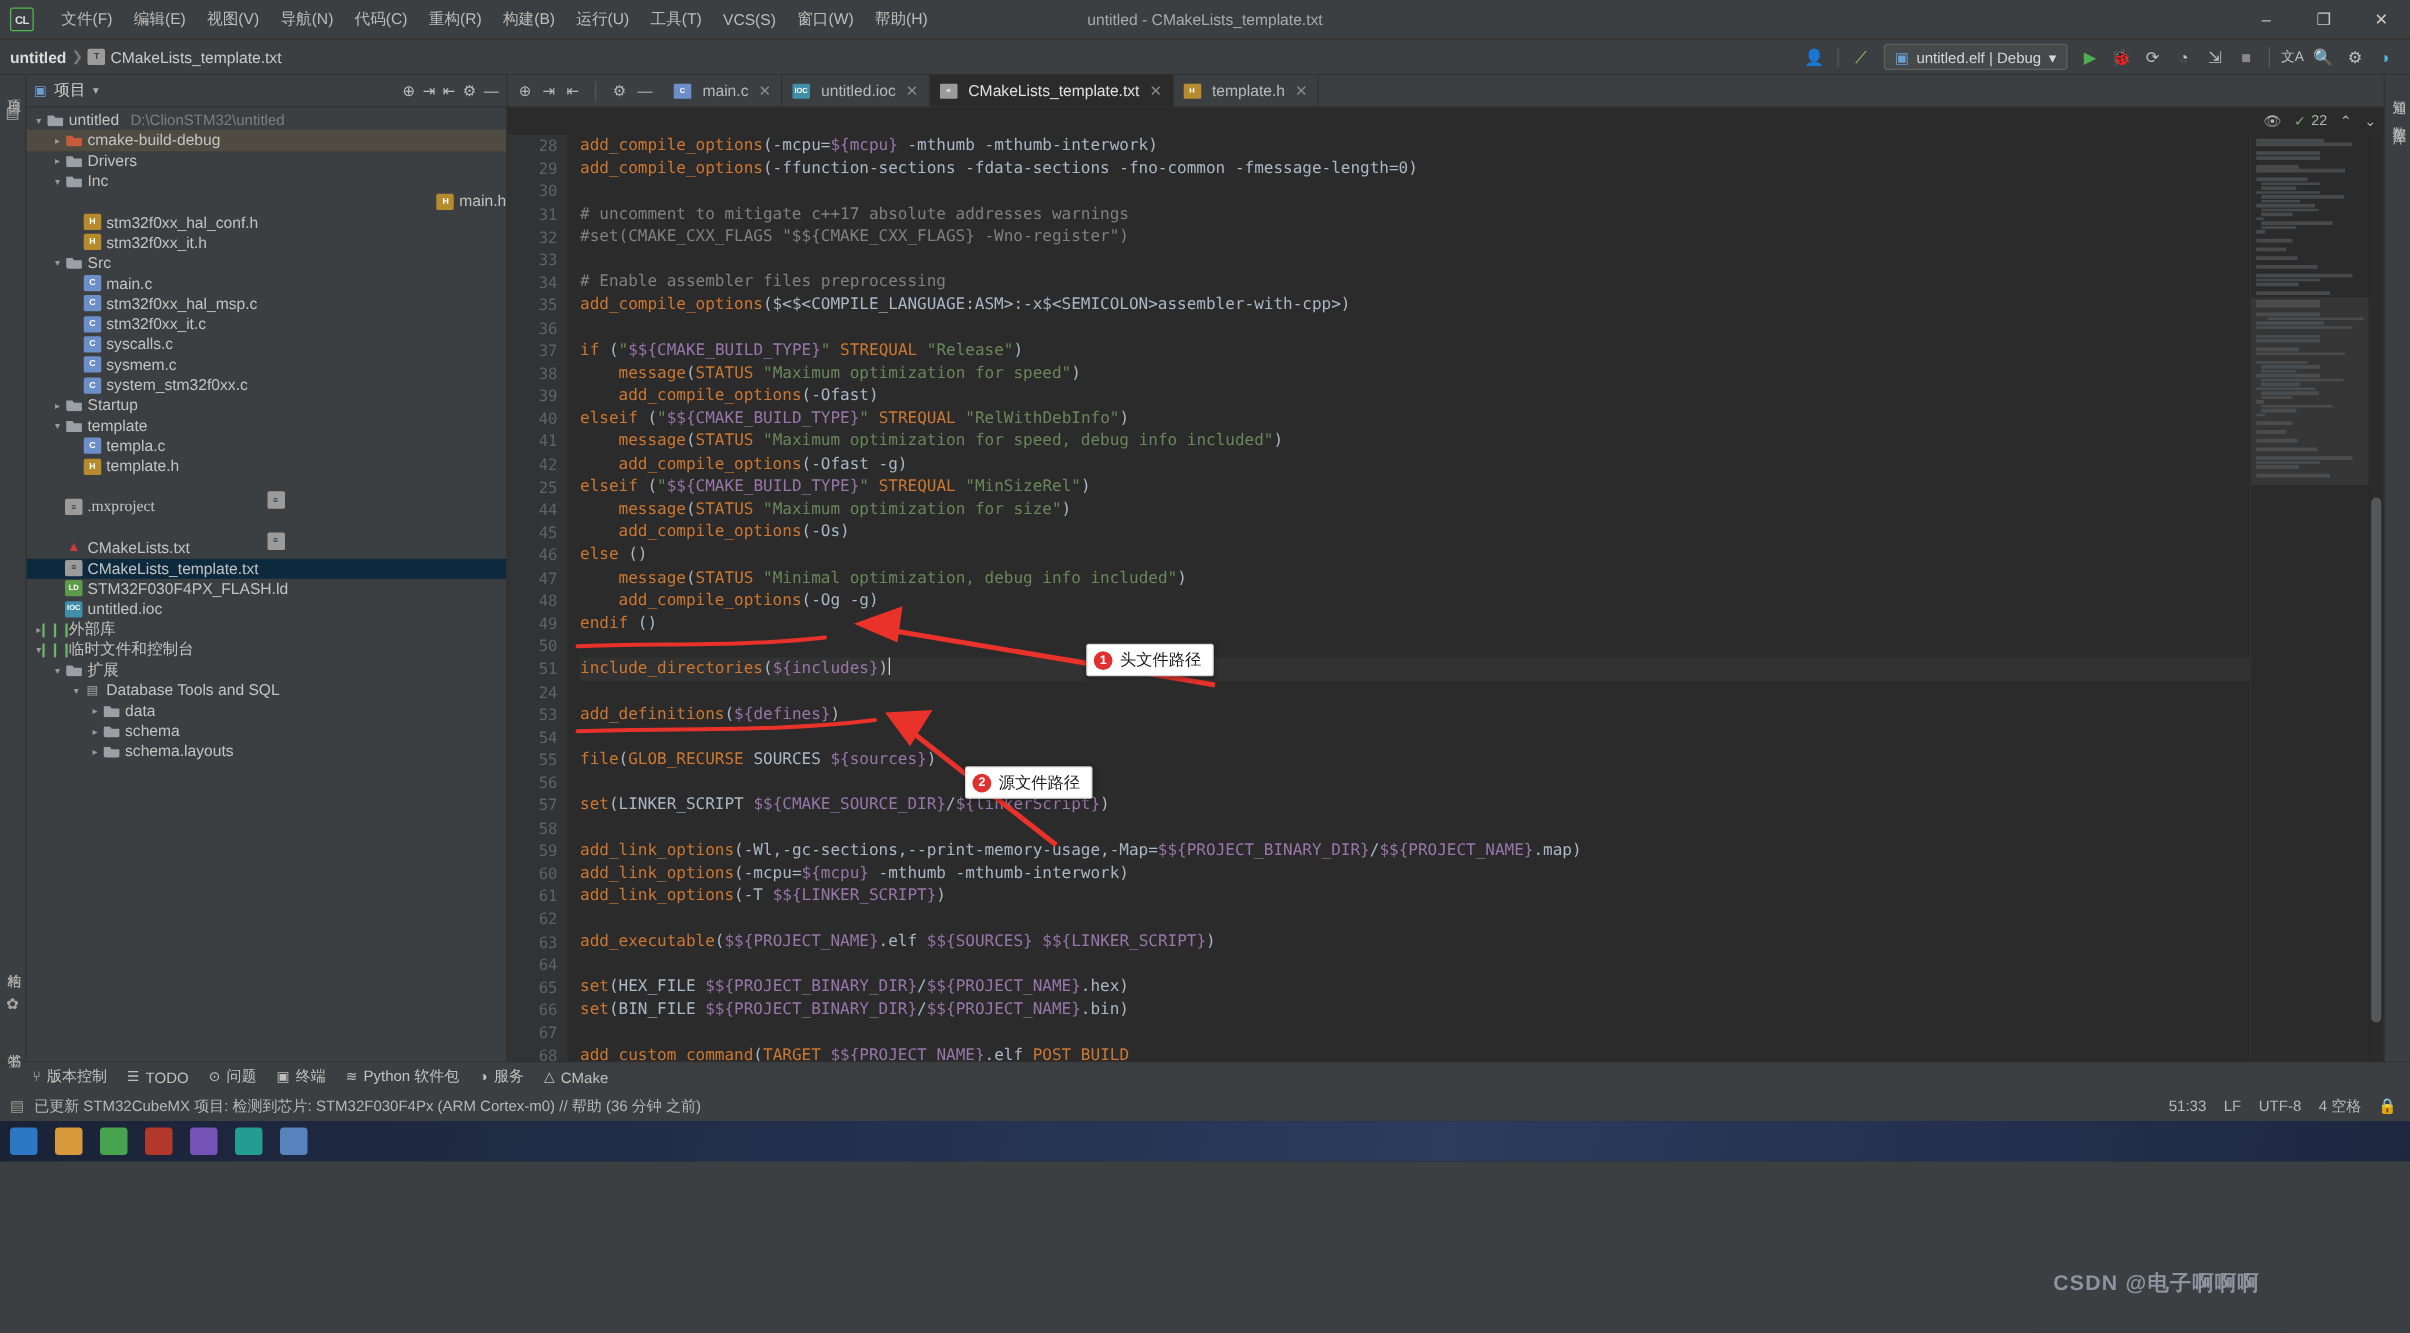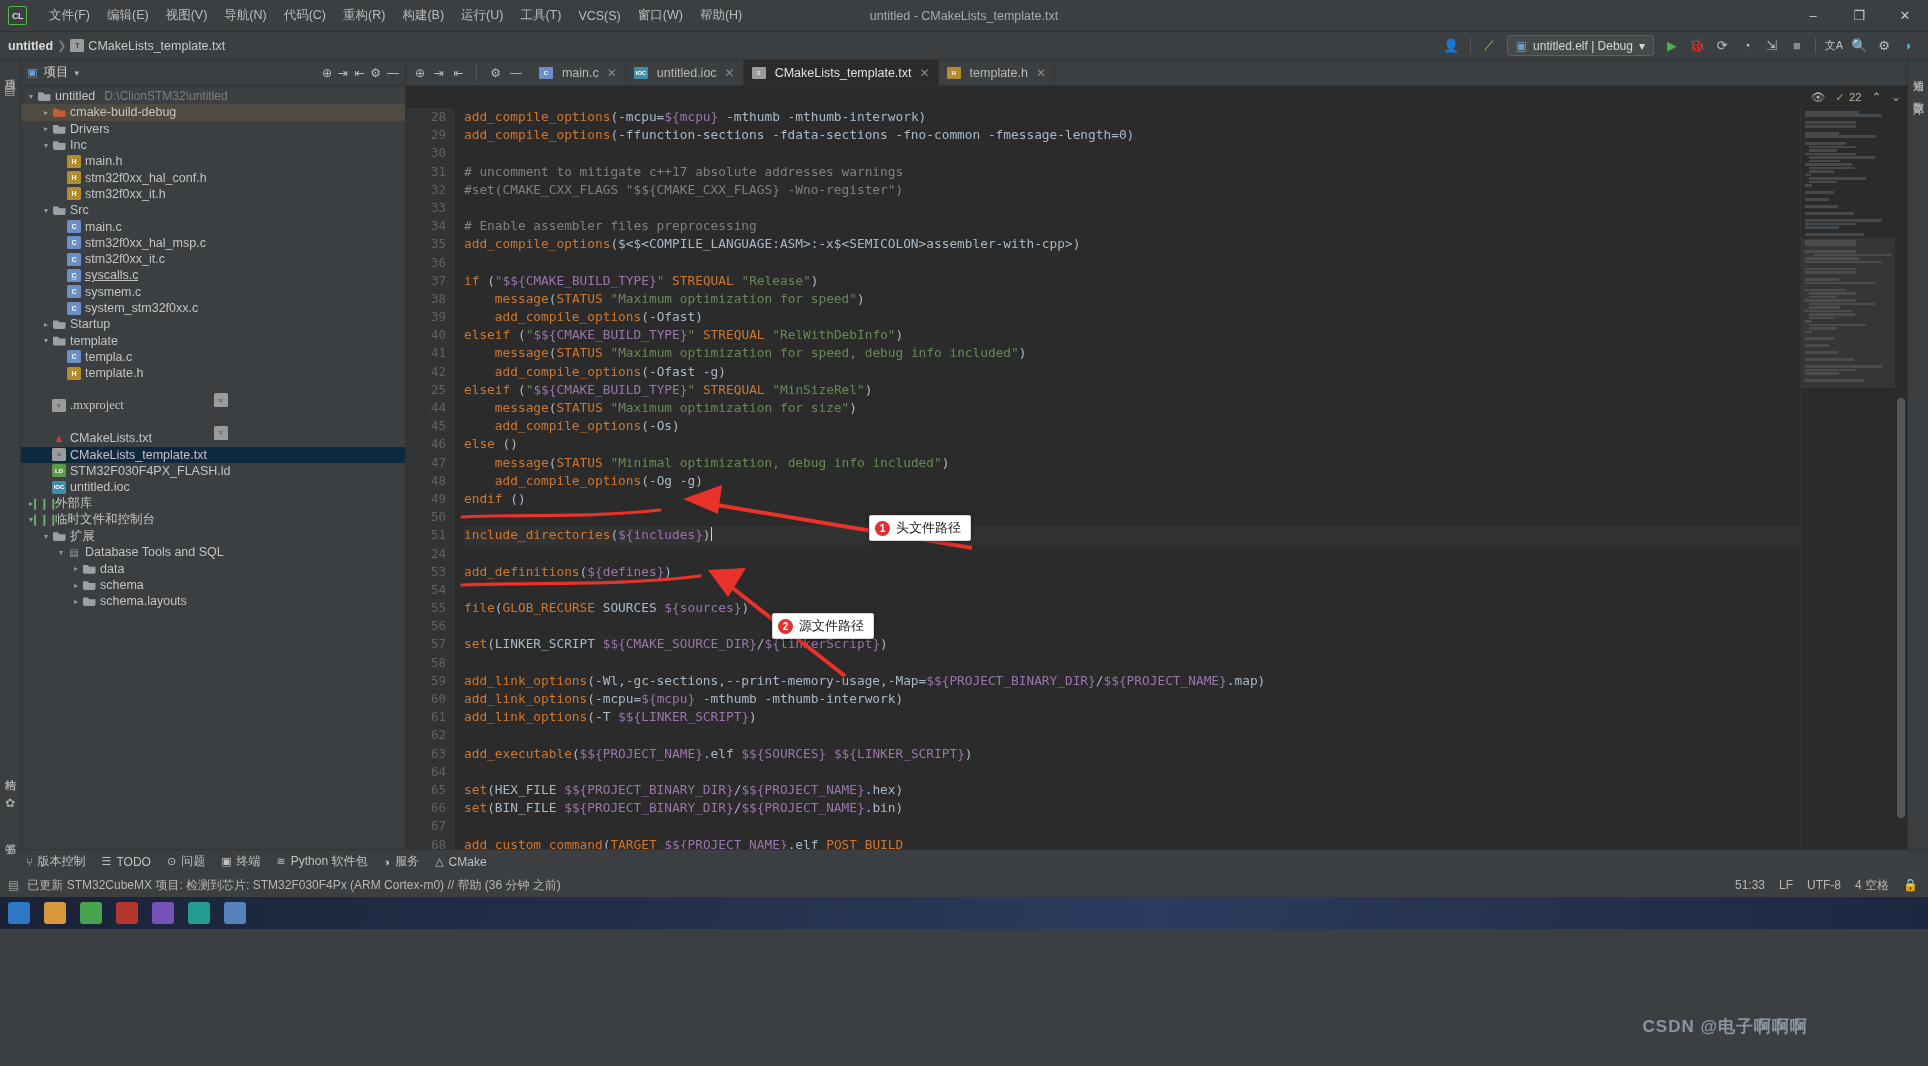--- a/index.html
+++ b/index.html
@@ -304,21 +304,21 @@
           <div class="trow" style="padding-left: 19px;">
             <span class="arrow">▸</span>
             <span class="ficon ic-folder"></span>
             <span class="tlabel">Drivers</span>
           </div>
           <div class="trow" style="padding-left: 19px;">
             <span class="arrow">▾</span>
             <span class="ficon ic-folder"></span>
             <span class="tlabel">Inc</span>
           </div>
-          <div class="trow" style="padding-left: 34px;">
+          <div class="trow" style="padding-left: 34px; justify-content: flex-end;">
             <span class="arrow"></span>
             <span class="ficon ic-h">H</span>
             <span class="tlabel">main.h</span>
           </div>
           <div class="trow" style="padding-left: 34px;">
             <span class="arrow"></span>
             <span class="ficon ic-h">H</span>
             <span class="tlabel">stm32f0xx_hal_conf.h</span>
           </div>
           <div class="trow" style="padding-left: 34px;">
@@ -339,21 +339,21 @@
           <div class="trow" style="padding-left: 34px;">
             <span class="arrow"></span>
             <span class="ficon ic-c">C</span>
             <span class="tlabel">stm32f0xx_hal_msp.c</span>
           </div>
           <div class="trow" style="padding-left: 34px;">
             <span class="arrow"></span>
             <span class="ficon ic-c">C</span>
             <span class="tlabel">stm32f0xx_it.c</span>
           </div>
-          <div class="trow" style="padding-left: 34px; text-decoration: underline;">
+          <div class="trow" style="padding-left: 34px;">
             <span class="arrow"></span>
             <span class="ficon ic-c">C</span>
             <span class="tlabel">syscalls.c</span>
           </div>
           <div class="trow" style="padding-left: 34px;">
             <span class="arrow"></span>
             <span class="ficon ic-c">C</span>
             <span class="tlabel">sysmem.c</span>
           </div>
           <div class="trow" style="padding-left: 34px;">

